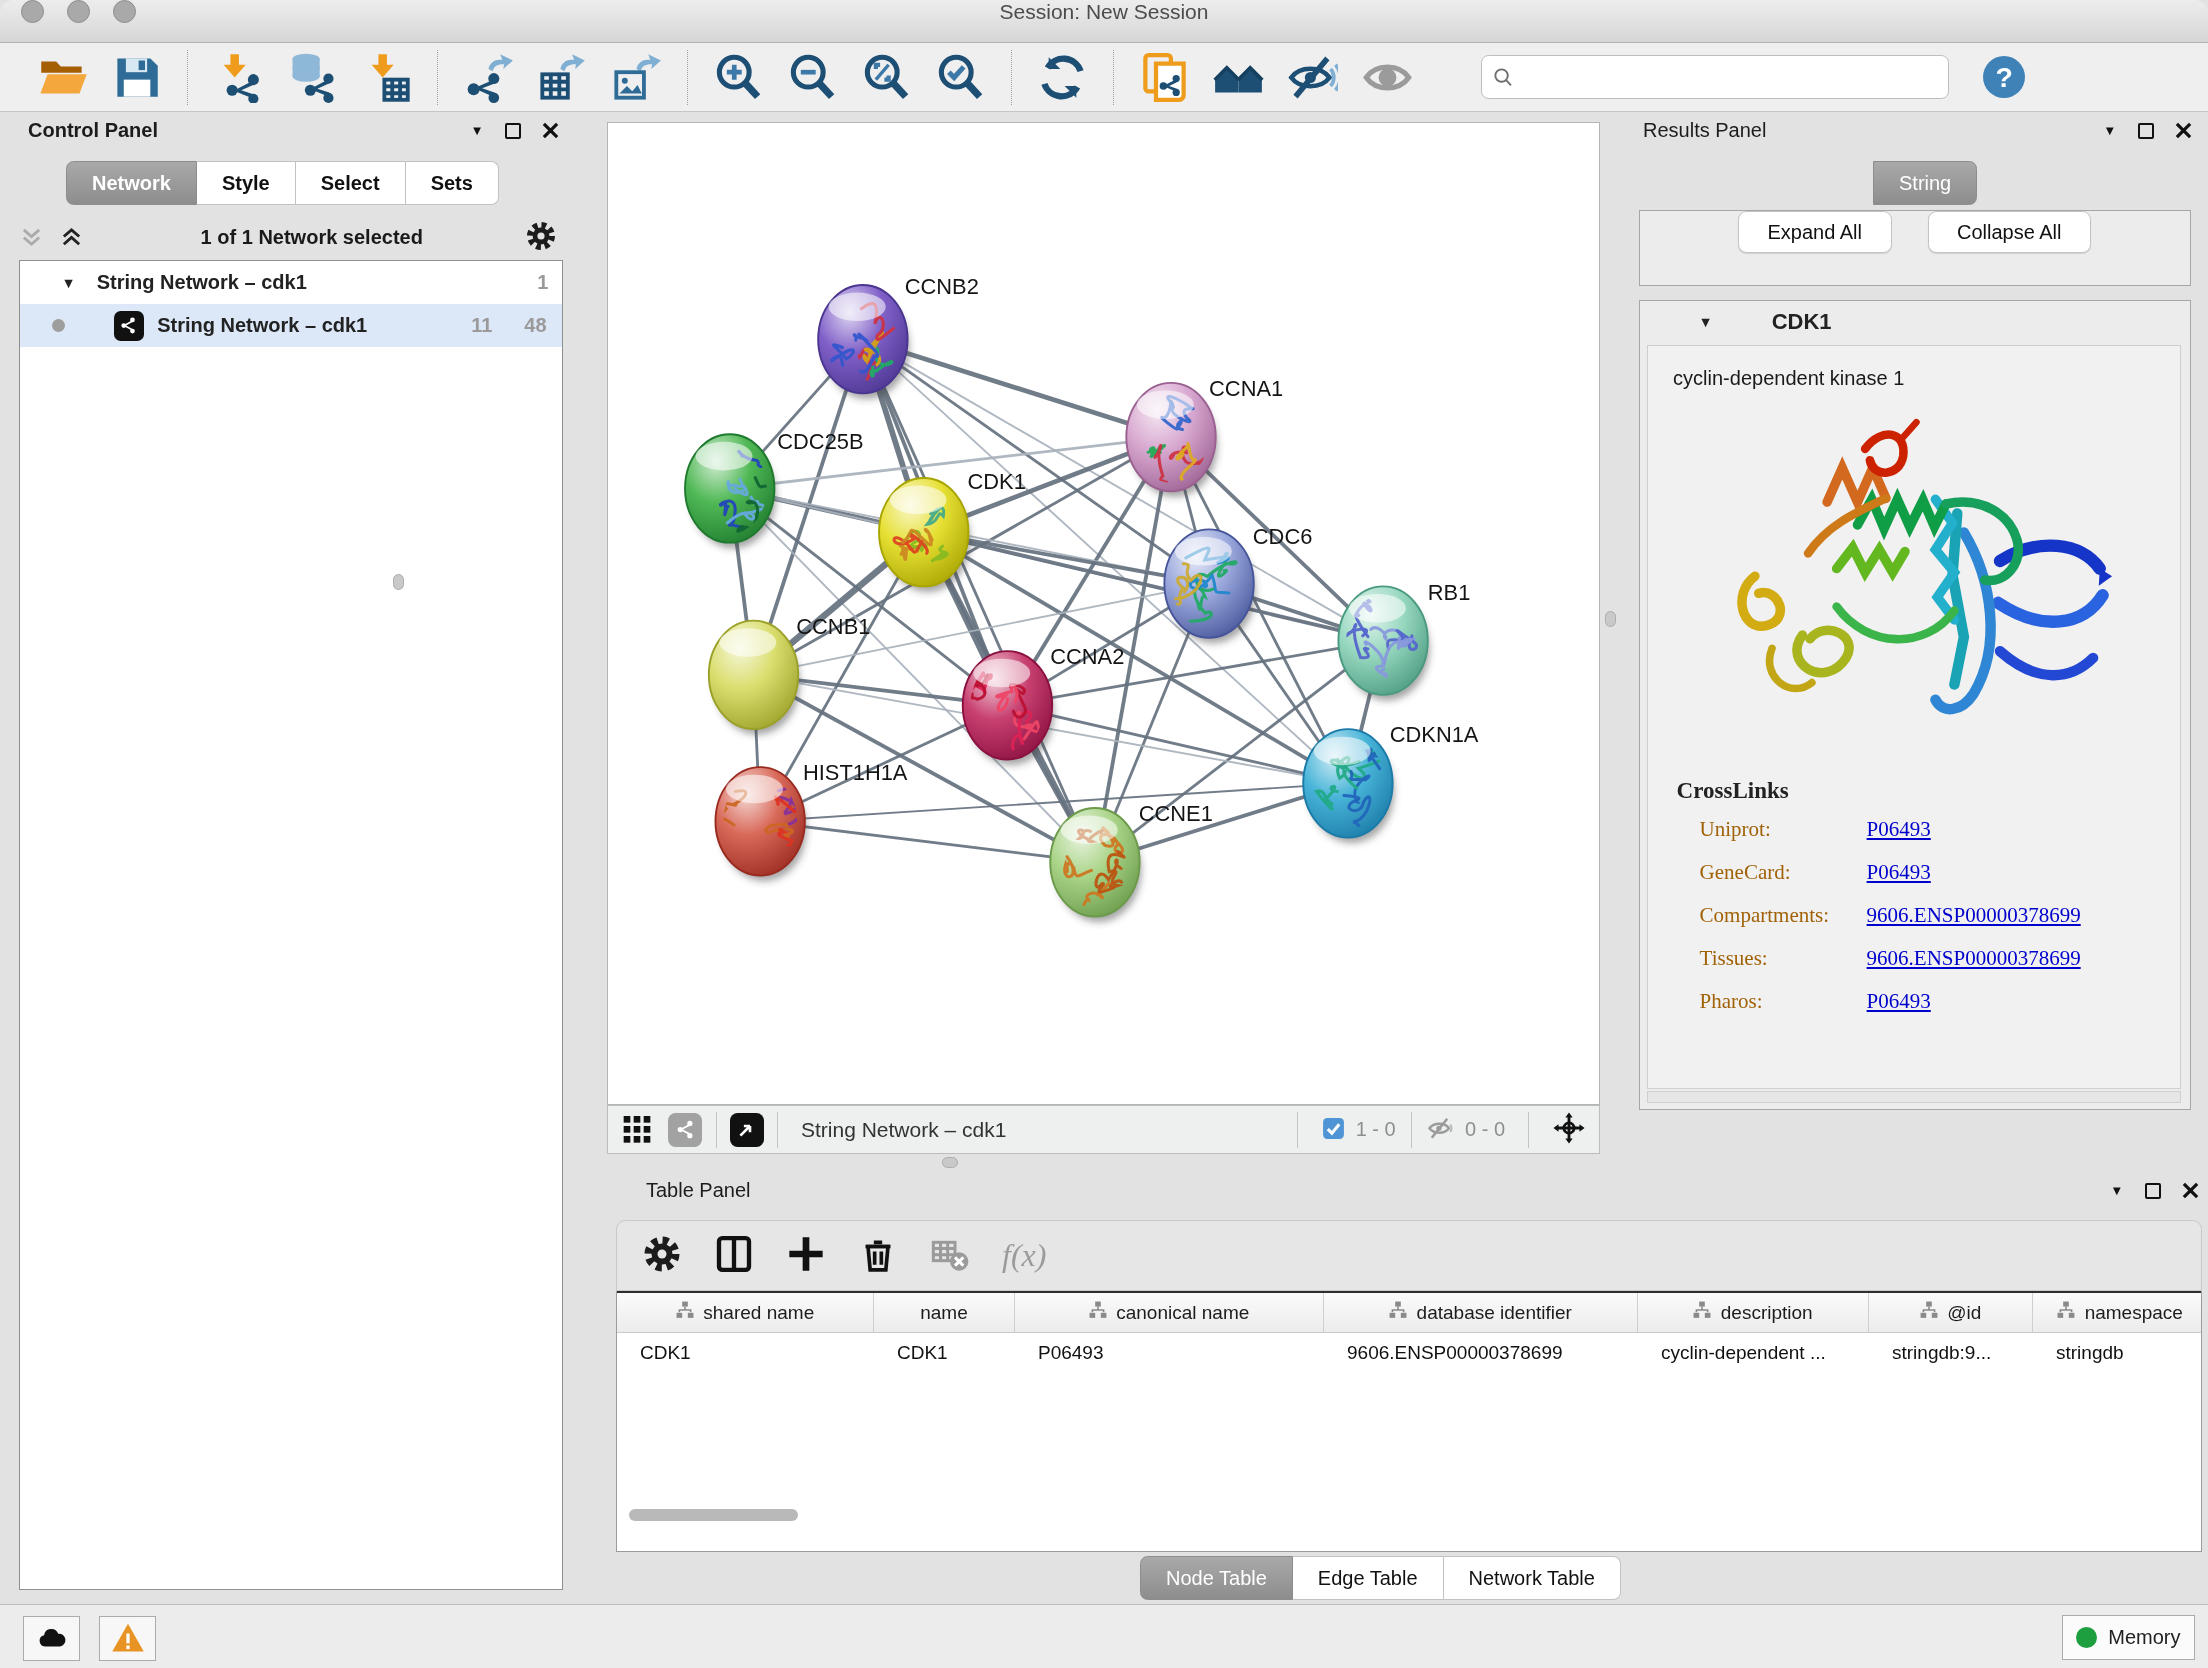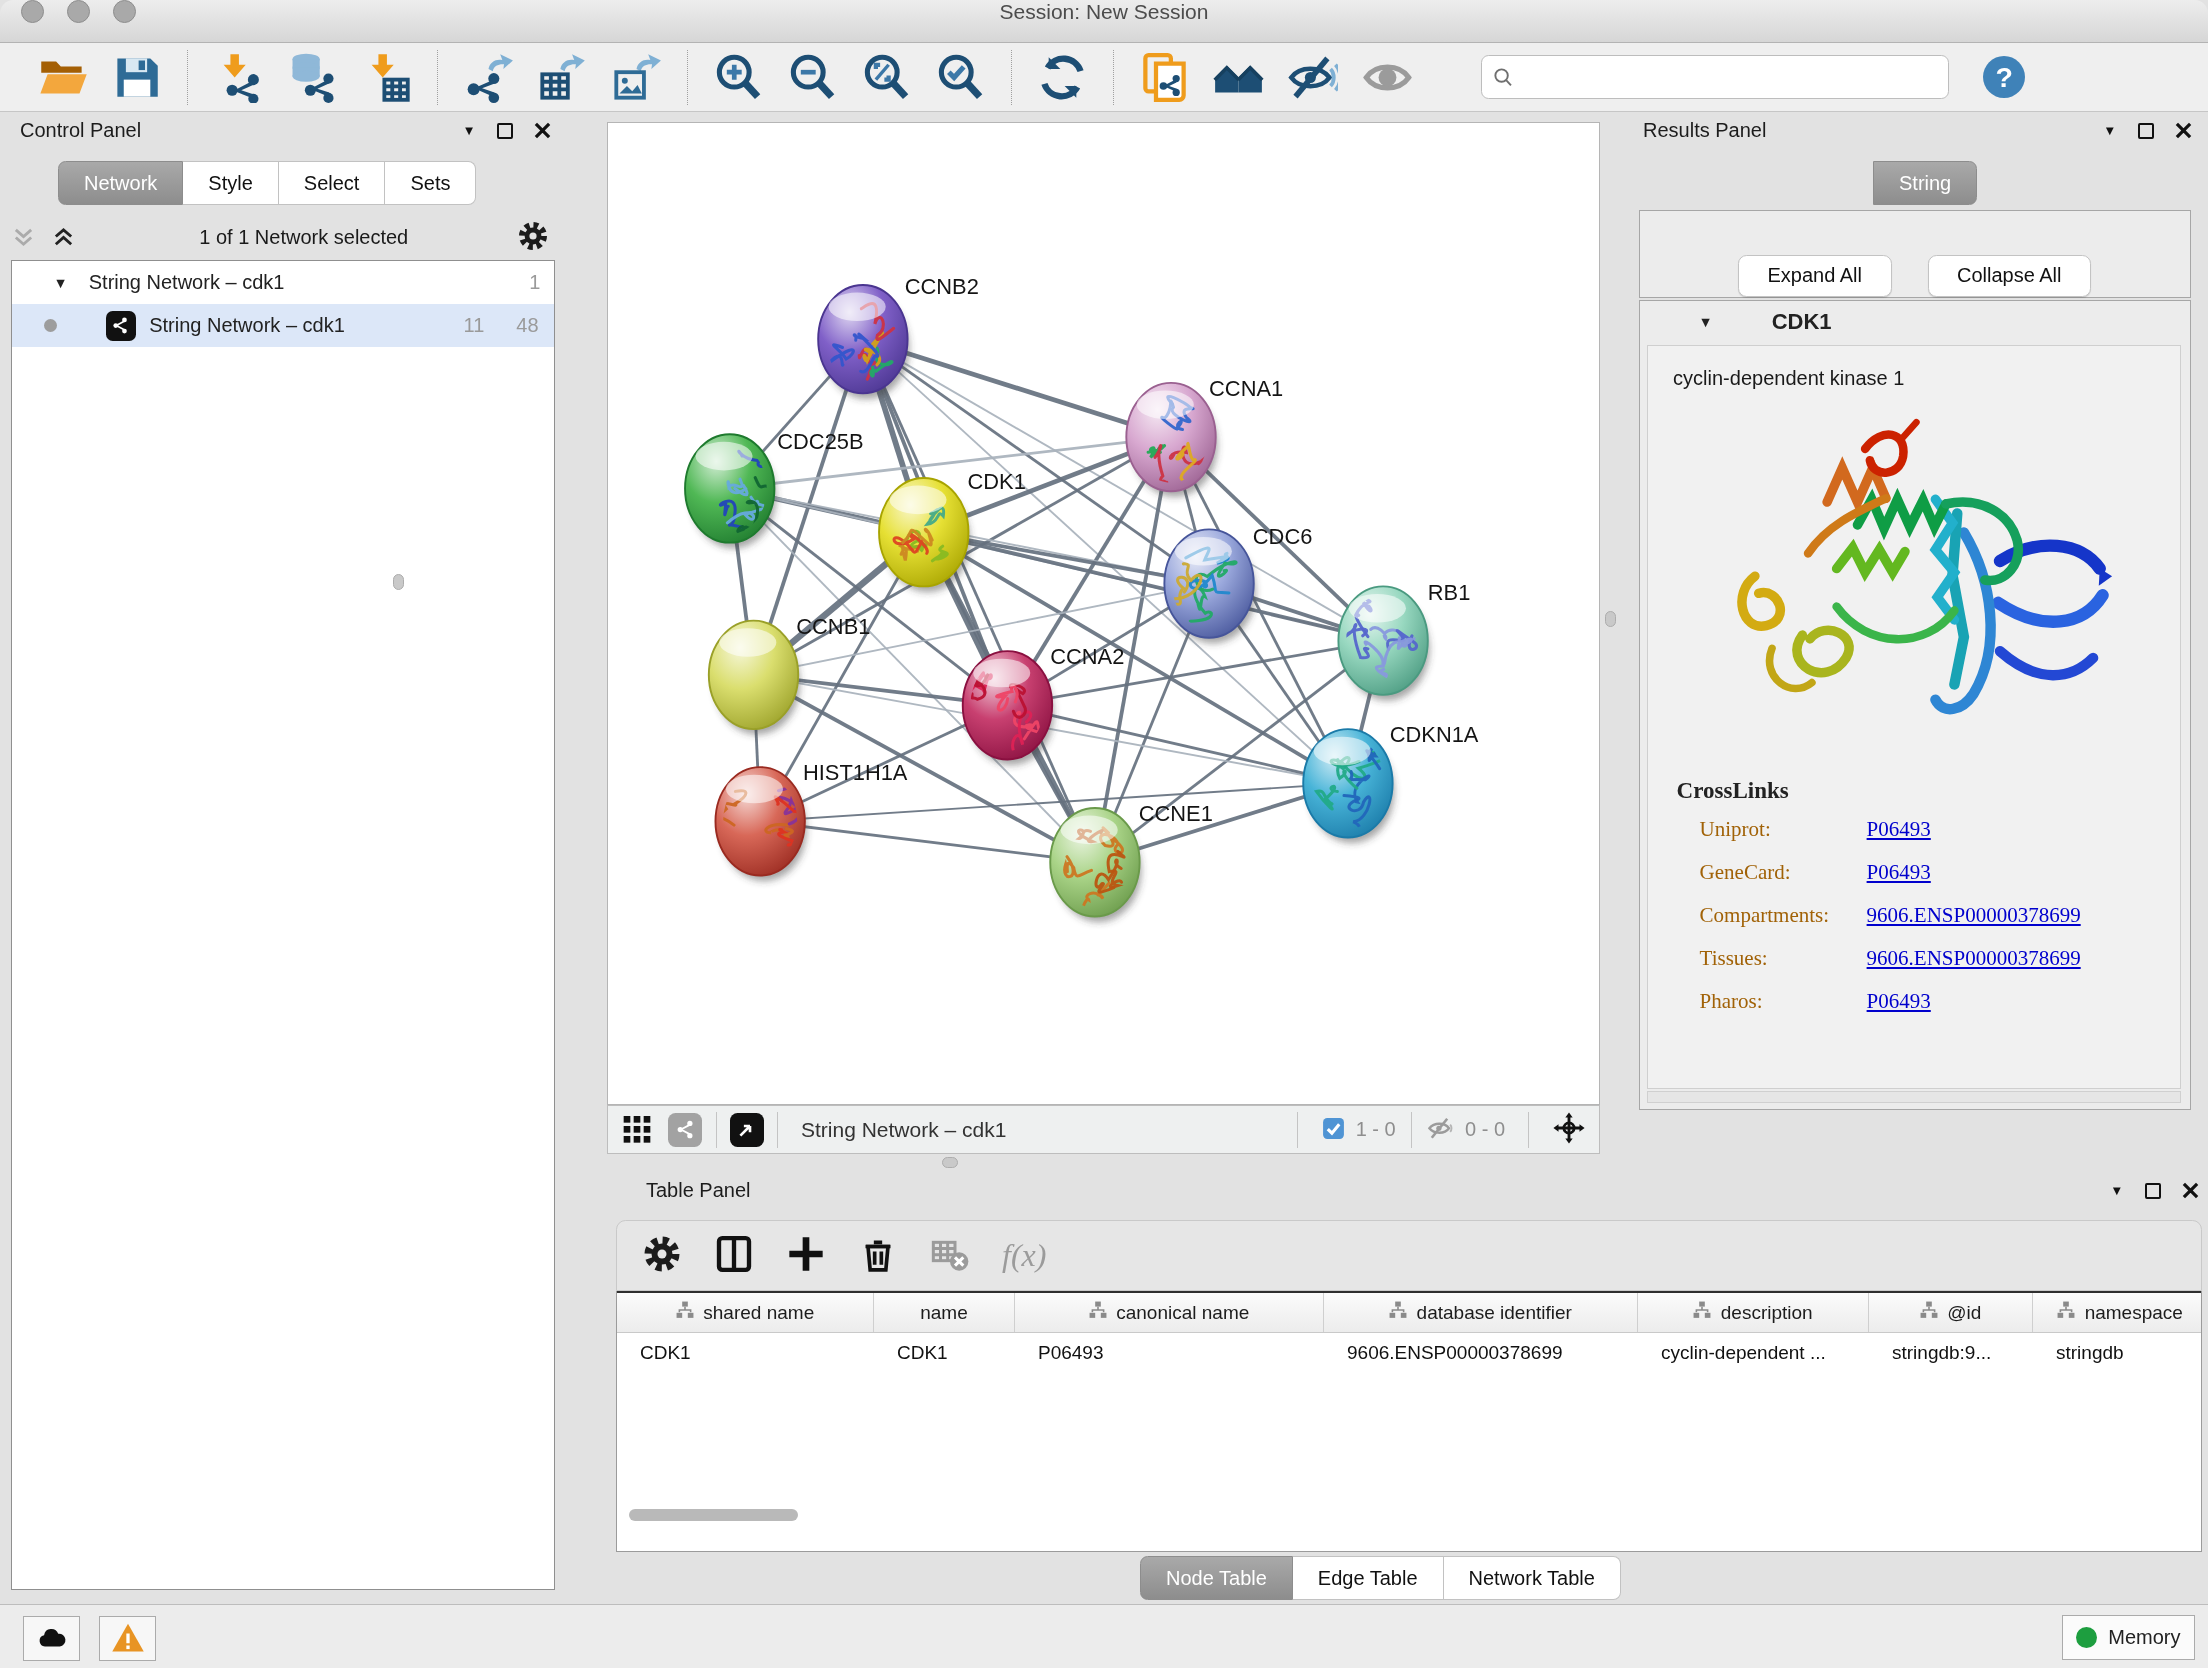--- a/index.html
+++ b/index.html
@@ -34,21 +34,21 @@
   .ph-icons svg { width:17px; height:17px; }
 
   .seg-tabs { display:flex; }
   .seg-tab { height:44px; padding:0 25px; background:#fff; border:1px solid #c2c2c2; border-left:none;
     font-size:20px; display:flex; align-items:center; justify-content:center; color:#111; }
   .seg-tab:first-child { border-left:1px solid #c2c2c2; border-radius:7.6px 0 0 7.6px; }
   .seg-tab:last-child { border-radius:0 7.6px 7.6px 0; }
   .seg-tab.sel { background:linear-gradient(#a9a9a9,#8d8d8d); color:#fff; border-color:#8d8d8d; }
 
   
-  .control-panel { position:absolute; left:3px; top:119px; width:559px; height:1472px; }
+  .control-panel { position:absolute; left:11px; top:119px; width:559px; height:1472px;font-weight:bold; }
   .cp-tabs { position:absolute; left:55px; top:42px; }
   .net-sel-row { position:absolute; left:7.6px; top:97px; width:544px; height:42px; display:flex; align-items:center; }
   .net-sel-row .chev { margin-right:15px; }
   .net-sel-label { flex:1; text-align:center; font-size:20px; color:#1a1a1a; }
   .tree-box { position:absolute; left:7.6px; top:141px; width:544px; height:1330px; background:#fff; border:1.4px solid #8f8f8f; }
   .tree-row { height:43px; display:flex; align-items:center; font-size:20px; }
   .tree-row .count { color:#9a9a9a; }
   .tree-row.selected { background:#dce7f8; }
   .share-badge { width:30px; height:30px; border-radius:6.7px; background:#111; display:flex; align-items:center; justify-content:center; }
   .share-badge svg { width:19px; height:19px; }
@@ -61,22 +61,22 @@
   .cf-title { font-size:21px; color:#333; margin-left:9.5px; }
   .cf-right { margin-left:auto; display:flex; align-items:center; gap:9.5px; }
   .cf-count { font-size:20px; color:#8e8e8e; }
 
   
   .split-dot { position:absolute; width:10.5px; height:16px; border-radius:5.7px; background:#c9c9c9; border:1px solid #adadad; }
 
   
   .results-panel { position:absolute; left:1628px; top:119px; width:573px; height:999px; }
   .rp-tab { position:absolute; left:245px; top:42px; }
-  .rp-box1 { position:absolute; left:10.5px; top:91px; width:552px; height:88px; background:#ececec; border:1.4px solid #a6a6a6; 
-    display:flex; align-items:flex-end; justify-content:center; gap:36px; }
+  .rp-box1 { position:absolute; left:10.5px; top:91px; width:552px; height:76px; background:#ececec; border:1.4px solid #a6a6a6; 
+    display:flex; align-items:flex-start; justify-content:center; gap:36px; }
   .mac-btn { background:#fff; border:1px solid #c3c3c3; border-radius:8.6px; font-size:20px; padding:8.6px 28.5px; color:#111;
     box-shadow:0 1px 1px rgba(0,0,0,0.12); }
   .rp-box2 { position:absolute; left:10.5px; top:181px; width:552px; height:810px; background:#ececec; border:1.4px solid #a6a6a6; }
   .rp-entry-head { height:42px; display:flex; align-items:center; font-size:22px; }
   .rp-entry-head .tri { font-size:14.3px; margin-left:59px; margin-right:59px; }
   .rp-entry-head b { font-weight:bold; }
   .rp-content { position:absolute; left:7.6px; top:44px; width:534px; height:744px; background:#f1f1f1; border:1px solid #cfcfcf; }
   .rp-desc { font-size:20px; color:#1a1a1a; padding:21px 0 0 25px; }
   .protein { display:block; margin:19px auto 0 auto; }
   .crosslinks { font-family:"Liberation Serif",serif; margin-top:27px; padding-left:28.5px; }

